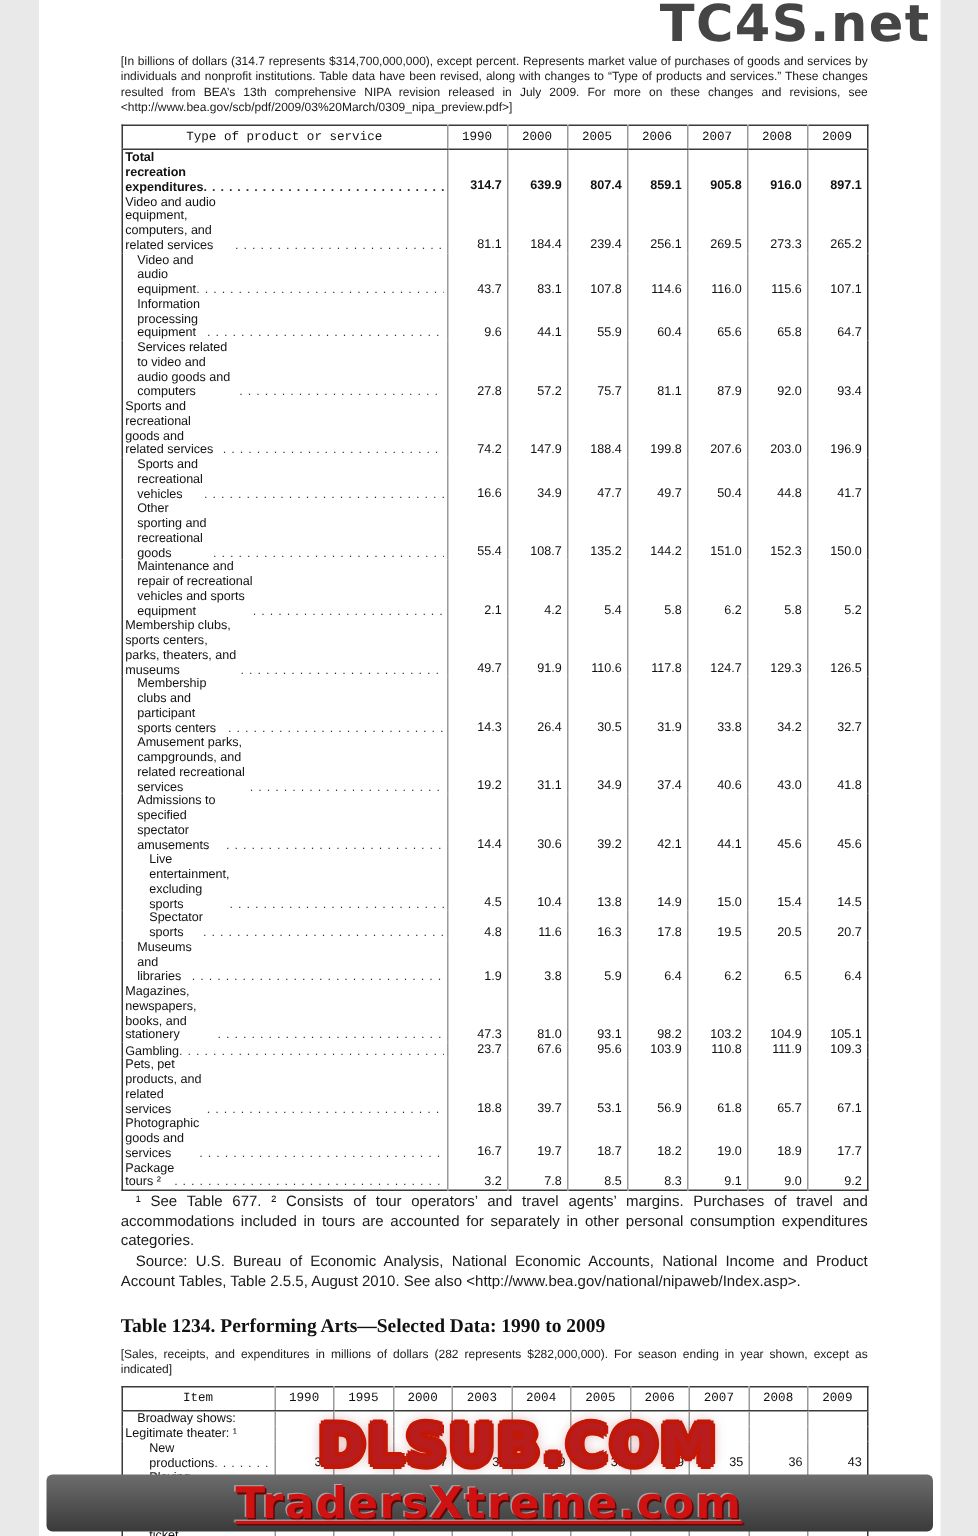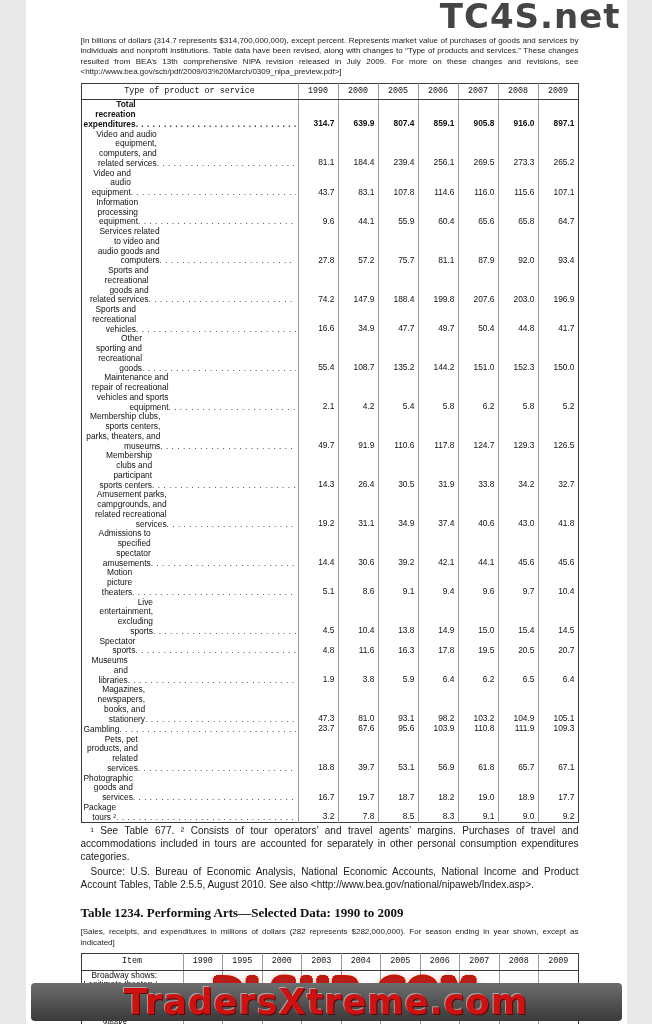--- a/index.html
+++ b/index.html
@@ -27,23 +27,24 @@
       0 -3px 0 #c21807, 0 3px 0 #c21807,
       0 0 9px rgba(160,10,10,.55);
     text-align: center;
   }
   .wm-bottom {
     position:absolute; left:5px; right:5px; bottom:3px; height:38px; z-index:20;
     background:linear-gradient(180deg,#6d6d6d,#3a3a3a);
     border-radius:4px; display:flex; align-items:center; justify-content:center;
   }
   .wm-bottom-text {
-    font-family:"DejaVu Sans", sans-serif; font-weight:900; font-size:35px;
+    font-family:"DejaVu Sans", sans-serif; font-weight:900; font-size:29px;
     color:#ce1212; letter-spacing:1px;
     text-shadow:1px 1px 0 #5e0707, -1px -1px 0 rgba(255,255,255,.45);
+    text-decoration:underline;
   }
 
   
   .t-title {
     font-family:"Liberation Serif", serif; font-weight:bold;
     font-size:13px; line-height:1.3; margin:0 0 5px 0; max-width:420px;
   }
   .t-title.second { margin-top:14px; max-width:520px; }
   .headnote {
     font-size:8px; line-height:1.3; margin:0 0 5px 0; text-align:justify; color:#1a1a1a;
@@ -60,21 +61,21 @@
     border-bottom:1px solid #3a3a3a; padding:3px 1px;font-family:Liberation Mono, monospace;
   }
   .stat-table th + th, .stat-table td + td { border-left:1px solid #9a9a9a; }
   .cols7 th.yr { width:37px; }
   .cols10 th.yr { width:36.5px; }
   .stat-table td { padding:0; vertical-align:bottom; }
   .stat-table td.val {
     text-align:right; padding:0 3px 0.5px 1px; white-space:nowrap; overflow:hidden;
   }
   .stub .srow { display:flex; align-items:flex-end; }
-  .stub .lbl { white-space:normal;text-align:right; }
+  .stub .lbl { white-space:normal; }
   .stub .dots { flex:1 1 auto; min-width:0; overflow:hidden; white-space:nowrap; color:#333; margin-right:2px; letter-spacing:.5px; }
   .stub .dots::before {
     content:" . . . . . . . . . . . . . . . . . . . . . . . . . . . . . . . . . . . . . . . . . . . . . . . . . . . . . . . . . . . . . . . . . . . . . . . . . . . .";
   }
   .ind0 .srow { padding-left:2px; }
   .ind1 .srow { padding-left:10px; }
   .ind2 .srow { padding-left:18px; }
   tr.bold td { font-weight:bold; }
   tr.gap td { padding-top:4px; }
 
@@ -297,35 +298,20 @@
                   <span class="dots"></span>
                 </div>
               </td>
               <td class="val">14.4</td>
               <td class="val">30.6</td>
               <td class="val">39.2</td>
               <td class="val">42.1</td>
               <td class="val">44.1</td>
               <td class="val">45.6</td>
               <td class="val">45.6</td>
-            </tr>
-            <tr class="">
-              <td class="stub ind2">
-                <div class="srow">
-                  <span class="lbl">Motion picture theaters</span>
-                  <span class="dots"></span>
-                </div>
-              </td>
-              <td class="val">5.1</td>
-              <td class="val">8.6</td>
-              <td class="val">9.1</td>
-              <td class="val">9.4</td>
-              <td class="val">9.6</td>
-              <td class="val">9.7</td>
-              <td class="val">10.4</td>
             </tr>
             <tr class="">
               <td class="stub ind2">
                 <div class="srow">
                   <span class="lbl">Live entertainment, excluding sports</span>
                   <span class="dots"></span>
                 </div>
               </td>
               <td class="val">4.5</td>
               <td class="val">10.4</td>

